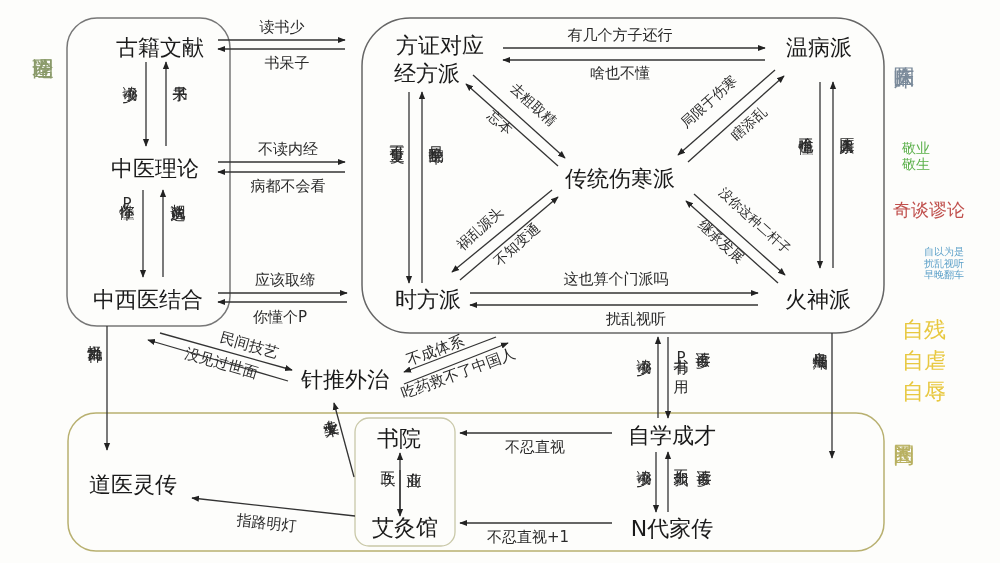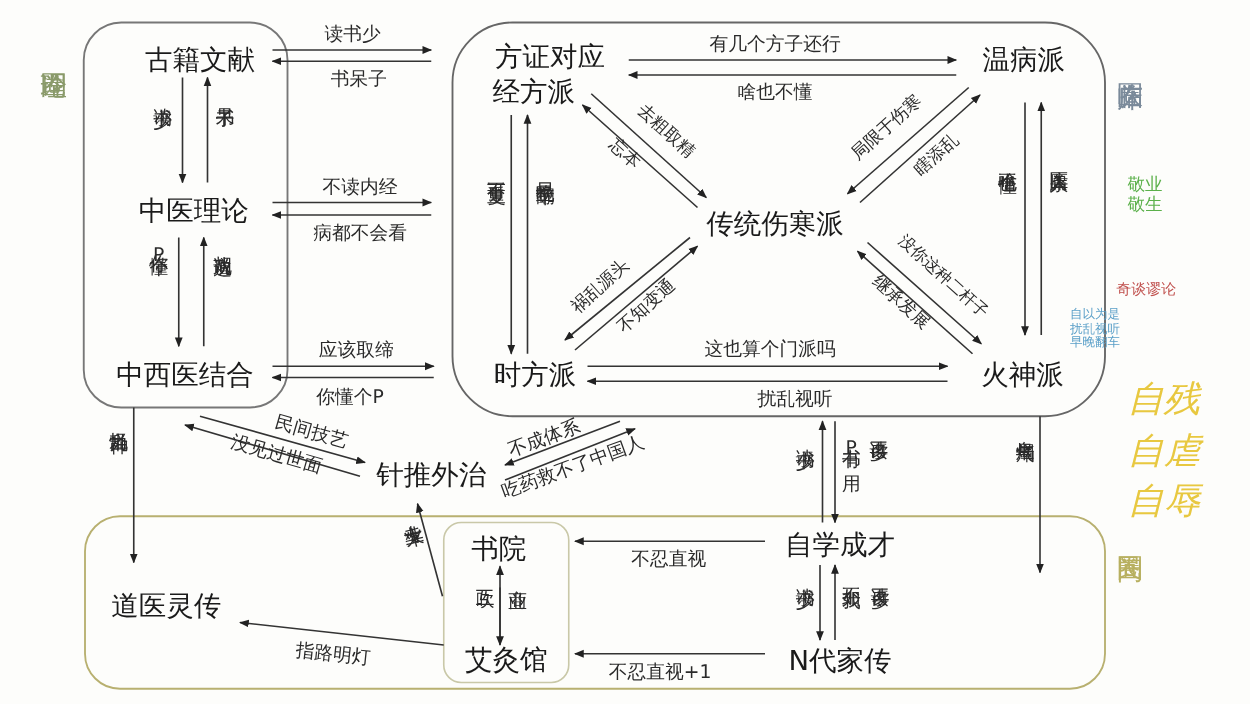--- a/index.html
+++ b/index.html
@@ -174,25 +174,25 @@
 <div class="vt" style="left:696px;top:458px;font-size:15px;">读再多</div>
 
 <div class="vt" style="left:380px;top:460px;font-size:15px;">互吹</div>
 <div class="vt" style="left:406px;top:460px;font-size:15px;">商业</div>
 <div class="vt" style="left:318px;top:410px;font-size:15px;transform:rotate(-14deg);transform-origin:top left;">专业大牛</div>
 
 <div class="legend" style="left:902px;top:140px;font-size:14px;color:#5bb04a;">
   <div>敬业</div>
   <div>敬生</div>
 </div>
-<div class="legend" style="left:893px;top:225px;font-size:12px;color:#c0504d;">
+<div class="legend" style="left:893px;top:200px;font-size:18px;color:#c0504d;">
   <div>奇谈谬论</div>
 </div>
-<div class="legend" style="left:856px;top:246px;font-size:10px;color:#5a9fc8;">
+<div class="legend" style="left:924px;top:246px;font-size:10px;color:#5a9fc8;">
   <div>自以为是</div>
   <div>扰乱视听</div>
   <div>早晚翻车</div>
 </div>
-<div class="legend" style="left:902px;top:299px;font-size:29px;color:#e8c840;line-height:1.4;font-style:italic;">
+<div class="legend" style="left:902px;top:315px;font-size:22px;color:#e8c840;line-height:1.4;">
   <div>自残</div>
   <div>自虐</div>
   <div>自辱</div>
 </div>
 
 </body></html>

